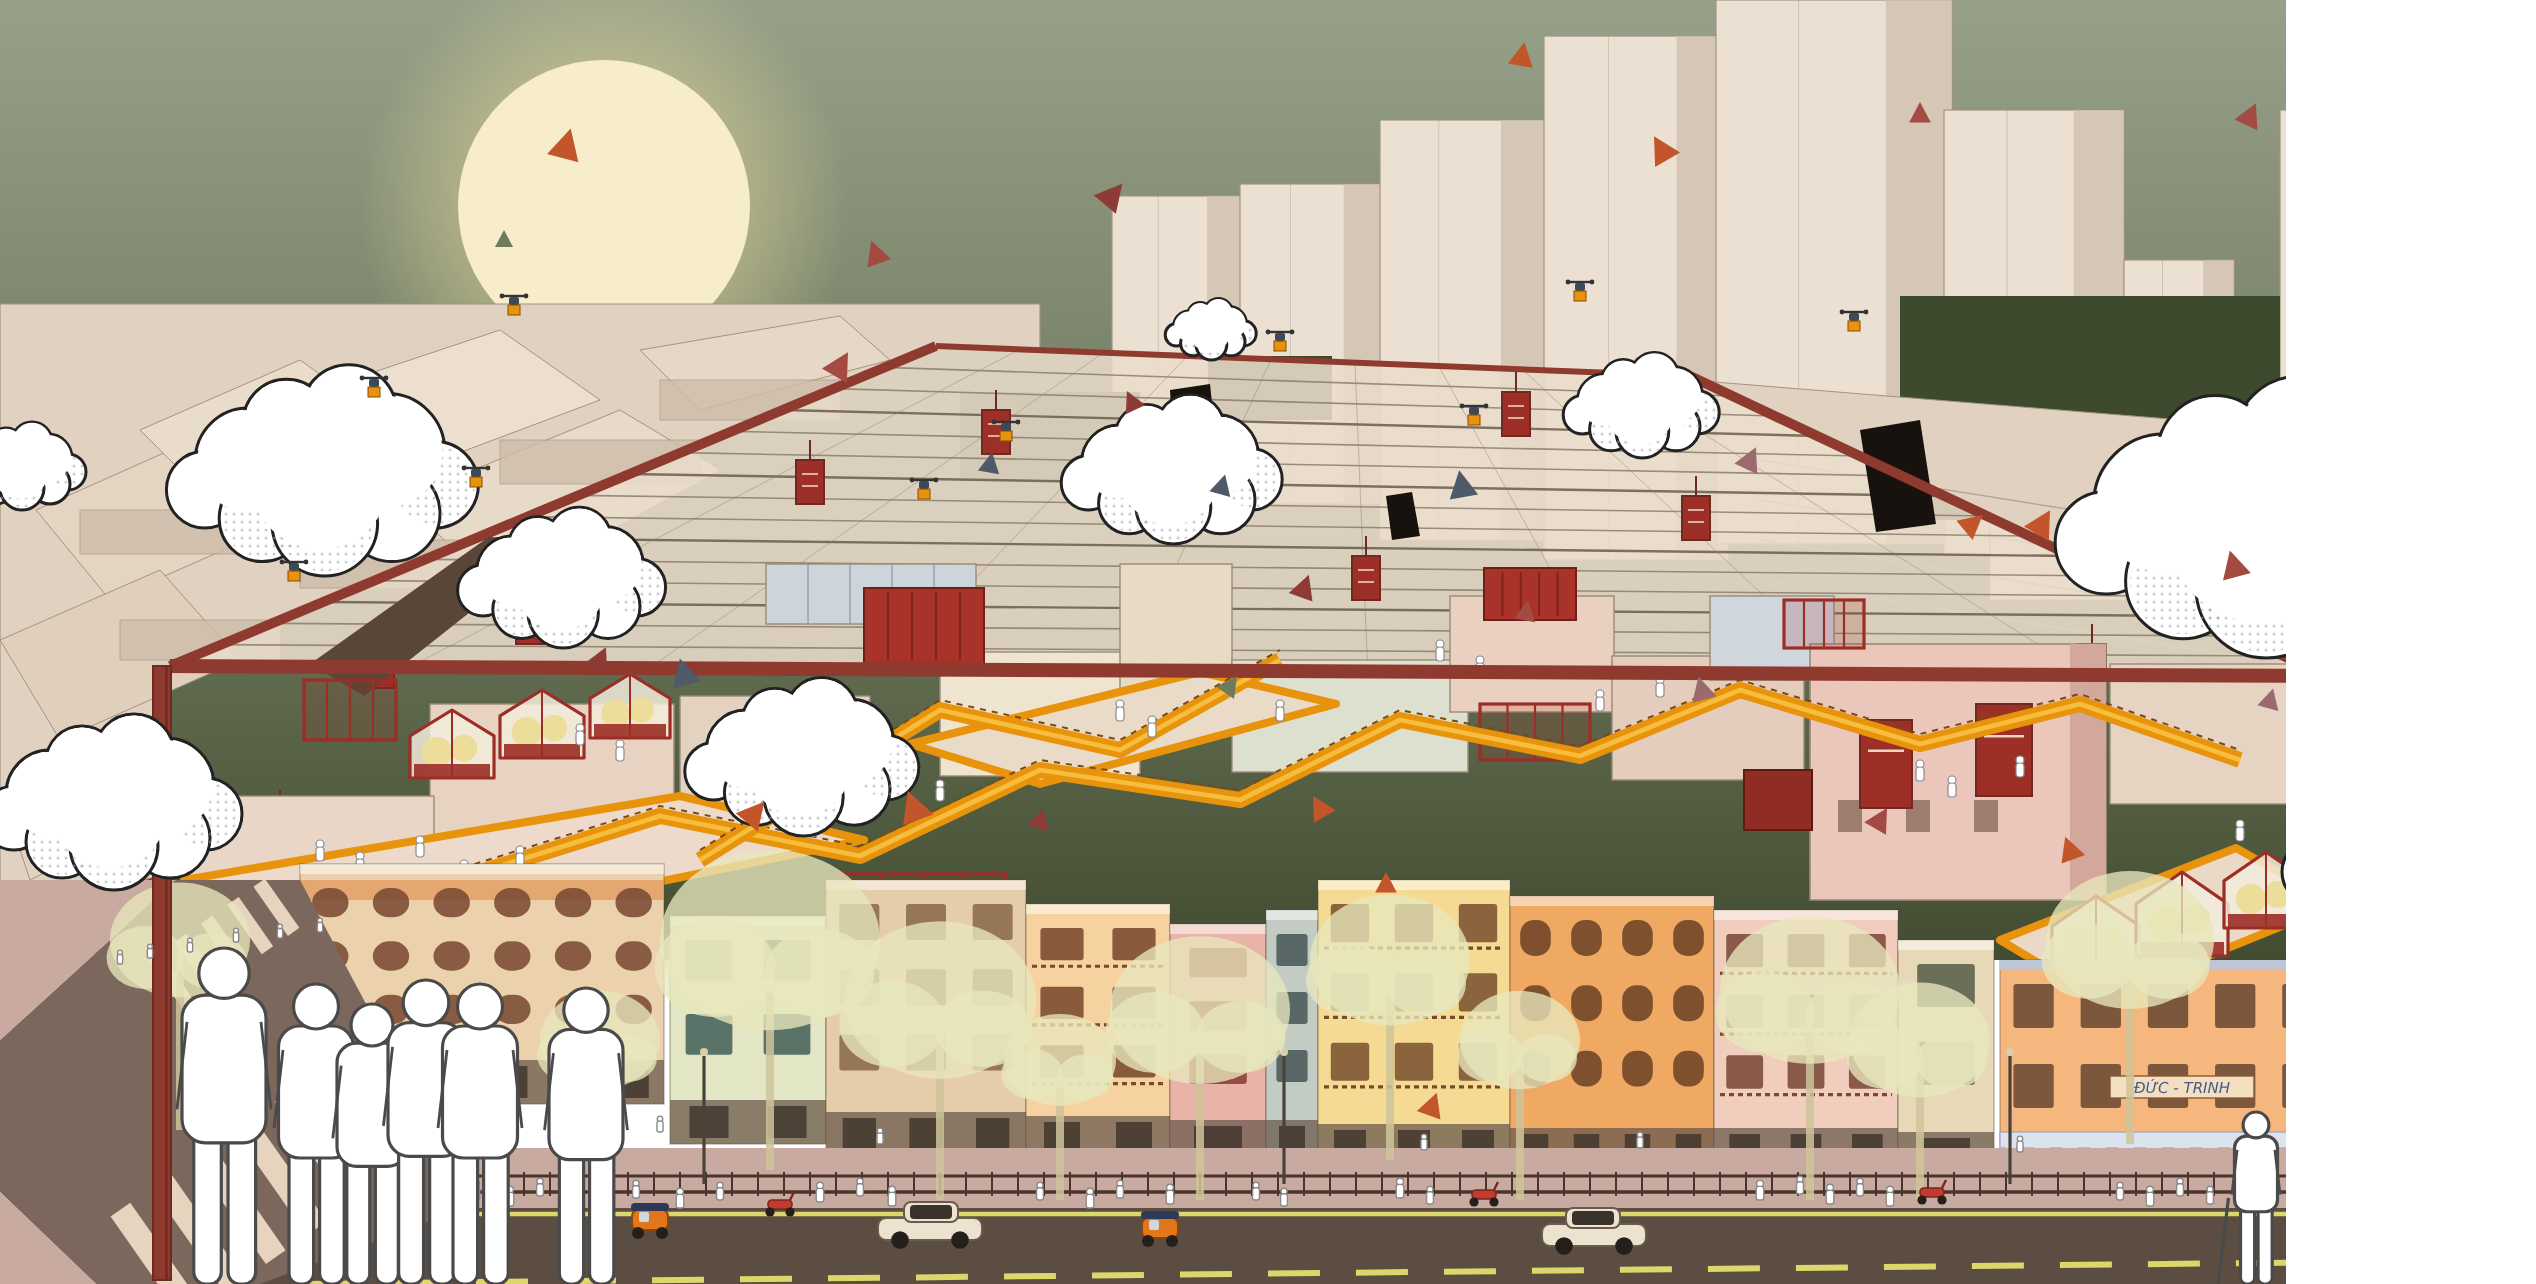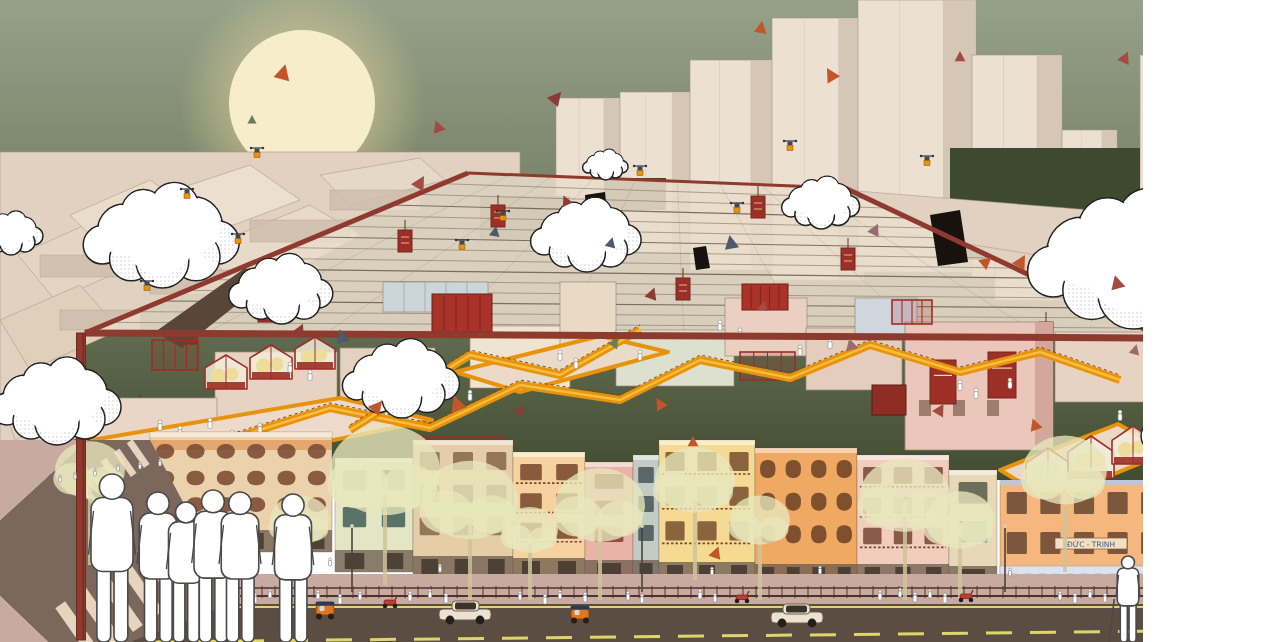--- a/index.html
+++ b/index.html
@@ -1,16 +1,16 @@
 <!DOCTYPE html>
 <html><head>
 <meta charset="utf-8">
 <style>
   html,body{margin:0;padding:0;background:#ffffff;}
-  .stage{width:1143px;height:642px;overflow:hidden;position:relative;font-family:"DejaVu Sans",sans-serif;}
+  .stage{width:1143px;height:642px;overflow:hidden;position:relative;font-family:"DejaVu Sans",sans-serif;font-style:italic;}
   svg{display:block;}
   text{font-family:"DejaVu Sans",sans-serif;}
 </style>
 </head>
 <body>
 
 <div class="stage">
   <svg id="scene" viewBox="0 0 1268 642" width="1268" height="642" xmlns="http://www.w3.org/2000/svg">
       <defs>
         <linearGradient id="sky" x1="0" y1="0" x2="0" y2="1">

